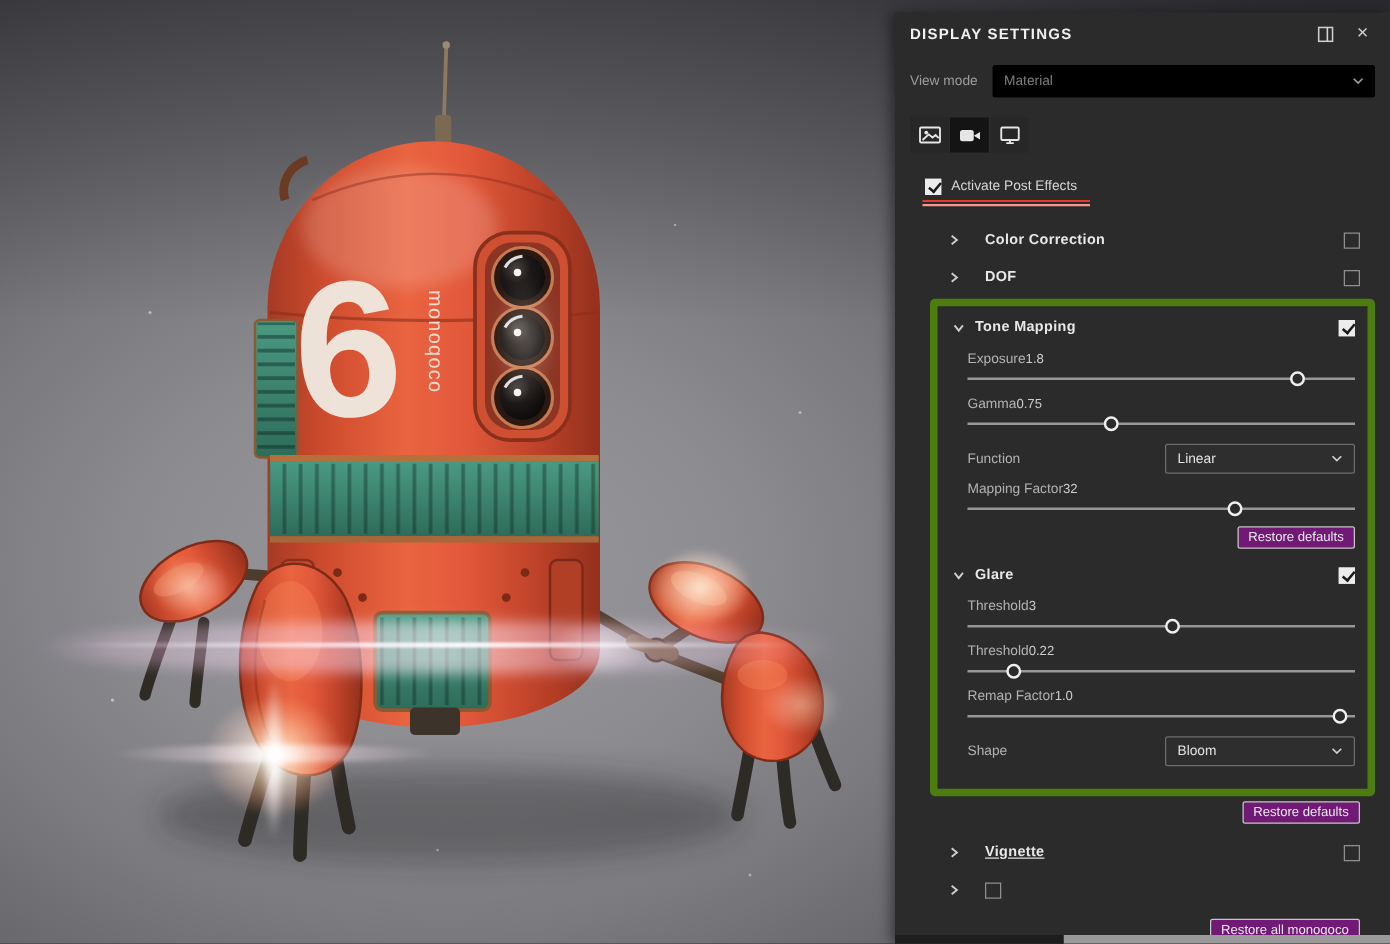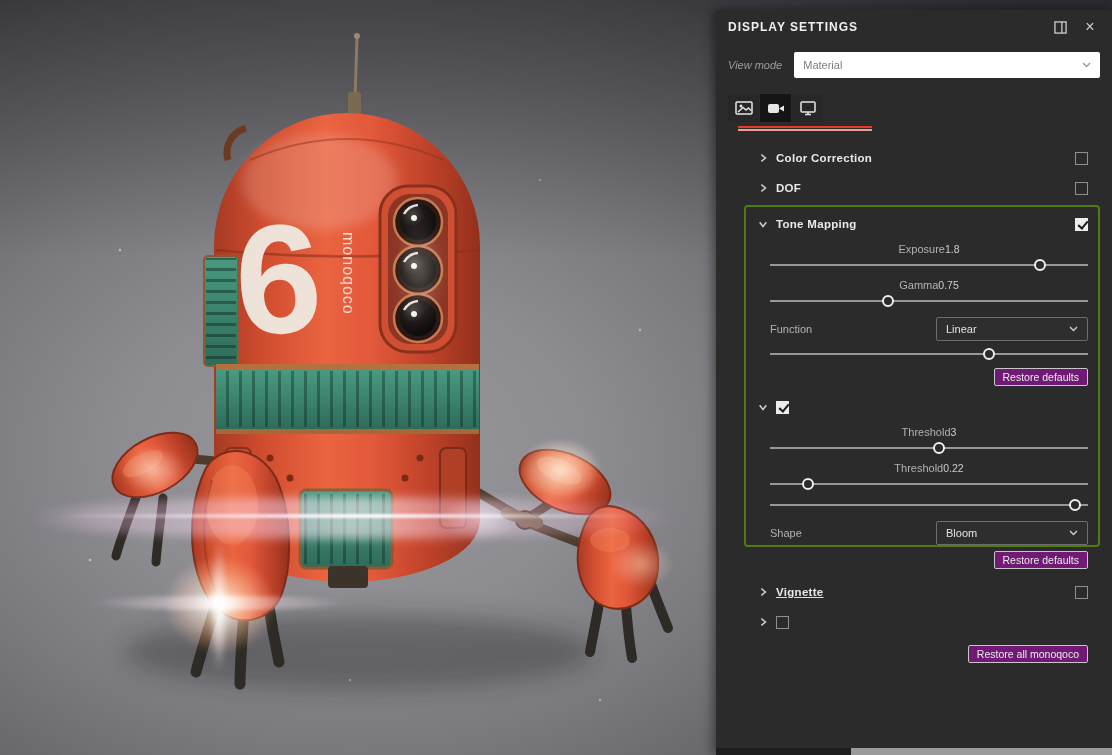--- a/index.html
+++ b/index.html
@@ -38,47 +38,47 @@
 
   
   .panel{position:absolute;left:716px;top:10px;width:396px;bottom:0;background:#2b2b2b;
          color:#ddd;box-shadow:-3px 0 10px rgba(0,0,0,0.45);font-size:11px;}
   .phead{height:34px;display:flex;align-items:center;padding:0 12px;}
   .ptitle{font-size:12px;font-weight:bold;letter-spacing:1px;color:#f0f0f0;flex:1;}
   .hicon{display:flex;align-items:center;justify-content:center;width:20px;height:20px;cursor:pointer;color:#cfcfcf;}
   .hicon.close{font-size:16px;line-height:1;margin-left:10px;}
 
   .vrow{display:flex;align-items:center;gap:12px;margin:8px 12px 0;}
-  .vlabel{color:#9c9c9c;white-space:nowrap;font-style:italic;}
-  .dd{height:26px;background:#ffffff;border-radius:2px;display:flex;align-items:center;
+  .vlabel{color:#9c9c9c;white-space:nowrap;}
+  .dd{height:26px;background:#000000;border-radius:2px;display:flex;align-items:center;
       justify-content:space-between;padding:0 9px;cursor:pointer;box-sizing:border-box;}
   .dd.viewmode{flex:1;color:#7d7d7d;}
   .dd.small{width:152px;height:24px;background:#2e2e2e;border:1px solid #6d6d6d;color:#e3e3e3;}
 
   .tabs{display:flex;gap:1px;margin:16px 0 0 12px;}
   .tab{width:31px;height:28px;display:flex;align-items:center;justify-content:center;background:#272727;cursor:pointer;}
   .tab.active{background:#141414;}
 
   .arow{display:flex;align-items:center;gap:8px;margin:20px 0 0 24px;height:14px;}
   .alabel{color:#d6d6d6;}
   .red-underline{margin:4px 0 0 22px;width:134px;height:5px;
     background:linear-gradient(180deg,#e8392b 0 2px, rgba(0,0,0,0) 2px 3px, #f29a90 3px 5px);}
 
   .secs{margin-top:12px;}
-  .srow{height:30px;display:flex;align-items:center;gap:8px;padding:0 24px 0 42px;cursor:pointer;}
+  .srow{height:30px;display:flex;align-items:center;gap:20px;padding:0 24px 0 42px;cursor:pointer;}
   .slabel{font-weight:bold;font-size:11.5px;letter-spacing:0.3px;color:#e8e8e8;flex:1;}
   .cb{width:13px;height:13px;box-sizing:border-box;border:1px solid #8f8f8f;background:transparent;position:relative;flex:0 0 auto;cursor:pointer;}
   .cb.on{background:#ececec;border-color:#ececec;}
   .cb.on::after{content:"";position:absolute;left:3.5px;top:0.5px;width:4px;height:8px;
     border:solid #1b1b1b;border-width:0 2px 2px 0;transform:rotate(40deg);}
 
-  .annotated{margin:2px 12px 0 28px;border:2px solid #4d7c0f;border-radius:4px;padding:4px 10px 0 12px;}
+  .annotated{margin:2px 12px 0 28px;border:6px solid #4d7c0f;border-radius:4px;padding:4px 10px 18px 12px;}
   .sec-head{height:26px;display:flex;align-items:center;gap:8px;cursor:pointer;}
   .param{margin:5px 0 0 12px;}
-  .lrow{display:flex;justify-content:center;height:13px;align-items:center;}
+  .lrow{display:flex;justify-content:flex-start;height:13px;align-items:center;}
   .plabel{color:#b2b2b2;}
   .pval{color:#cccccc;font-size:10.5px;}
   .slider{position:relative;height:16px;margin-top:2px;cursor:pointer;}
   .slider .track{position:absolute;left:0;right:0;top:7px;height:2px;background:#979797;}
   .slider .handle{position:absolute;top:2px;width:12px;height:12px;border-radius:50%;
     border:2px solid #efefef;background:#2b2b2b;box-sizing:border-box;transform:translateX(-50%);}
   .ddrow{display:flex;align-items:center;justify-content:space-between;height:24px;margin:8px 0 0 12px;}
   .btnrow{display:flex;justify-content:flex-end;margin-top:6px;}
   .btnrow.outer{margin:4px 24px 0 0;}
   .btnrow.all{margin-top:8px;}
@@ -302,20 +302,24 @@
       </div>
       <div class="tab">
         <svg width="18" height="16" viewBox="0 0 18 16">
           <rect x="2" y="2" width="14" height="10" rx="1" fill="none" stroke="#e6e6e6" stroke-width="1.5"></rect>
           <line x1="6" y1="14.5" x2="12" y2="14.5" stroke="#e6e6e6" stroke-width="1.5"></line>
           <line x1="9" y1="12" x2="9" y2="14.5" stroke="#e6e6e6" stroke-width="1.5"></line>
         </svg>
       </div>
     </div>
 
+    <div class="arow">
+      <span class="cb on"></span>
+      <span class="alabel">Activate Post Effects</span>
+    </div>
     <div class="red-underline"></div>
 
     <div class="secs">
 
       <div class="srow">
         <svg width="10" height="10" viewBox="0 0 12 12">
             <path d="M4 2 L9 6 L4 10" fill="none" stroke="#cfcfcf" stroke-width="1.8"></path>
           </svg>
         <span class="slabel">Color Correction</span>
         <span class="cb"></span>
@@ -365,36 +369,41 @@
           <span class="plabel">Function</span>
           <div class="dd small">
             <span>Linear</span>
             <svg width="9" height="6" viewBox="0 0 9 6">
                 <path d="M1 1 L4.5 4.5 L8 1" stroke="#cfcfcf" fill="none" stroke-width="1.4"></path>
               </svg>
           </div>
         </div>
 
         <div class="param">
+          <div class="lrow">
+            <span class="plabel">Mapping Factor</span>
+            <span class="pval">32</span>
+          </div>
           <div class="slider">
             <div class="track"></div>
             <div class="handle" style="left: 69%;"></div>
           </div>
         </div>
 
         <div class="btnrow">
           <button class="btn">Restore defaults</button>
         </div>
 
         <div class="gap8"></div>
 
         <div class="sec-head">
           <svg width="10" height="10" viewBox="0 0 12 12">
               <path d="M2 4 L6 9 L10 4" fill="none" stroke="#cfcfcf" stroke-width="1.8"></path>
             </svg>
+          <span class="slabel">Glare</span>
           <span class="cb on"></span>
         </div>
 
         <div class="param">
           <div class="lrow">
             <span class="plabel">Threshold</span>
             <span class="pval">3</span>
           </div>
           <div class="slider">
             <div class="track"></div>
@@ -407,20 +416,24 @@
             <span class="plabel">Threshold</span>
             <span class="pval">0.22</span>
           </div>
           <div class="slider">
             <div class="track"></div>
             <div class="handle" style="left: 12%;"></div>
           </div>
         </div>
 
         <div class="param">
+          <div class="lrow">
+            <span class="plabel">Remap Factor</span>
+            <span class="pval">1.0</span>
+          </div>
           <div class="slider">
             <div class="track"></div>
             <div class="handle" style="left: 96%;"></div>
           </div>
         </div>
 
         <div class="ddrow">
           <span class="plabel">Shape</span>
           <div class="dd small">
             <span>Bloom</span>

